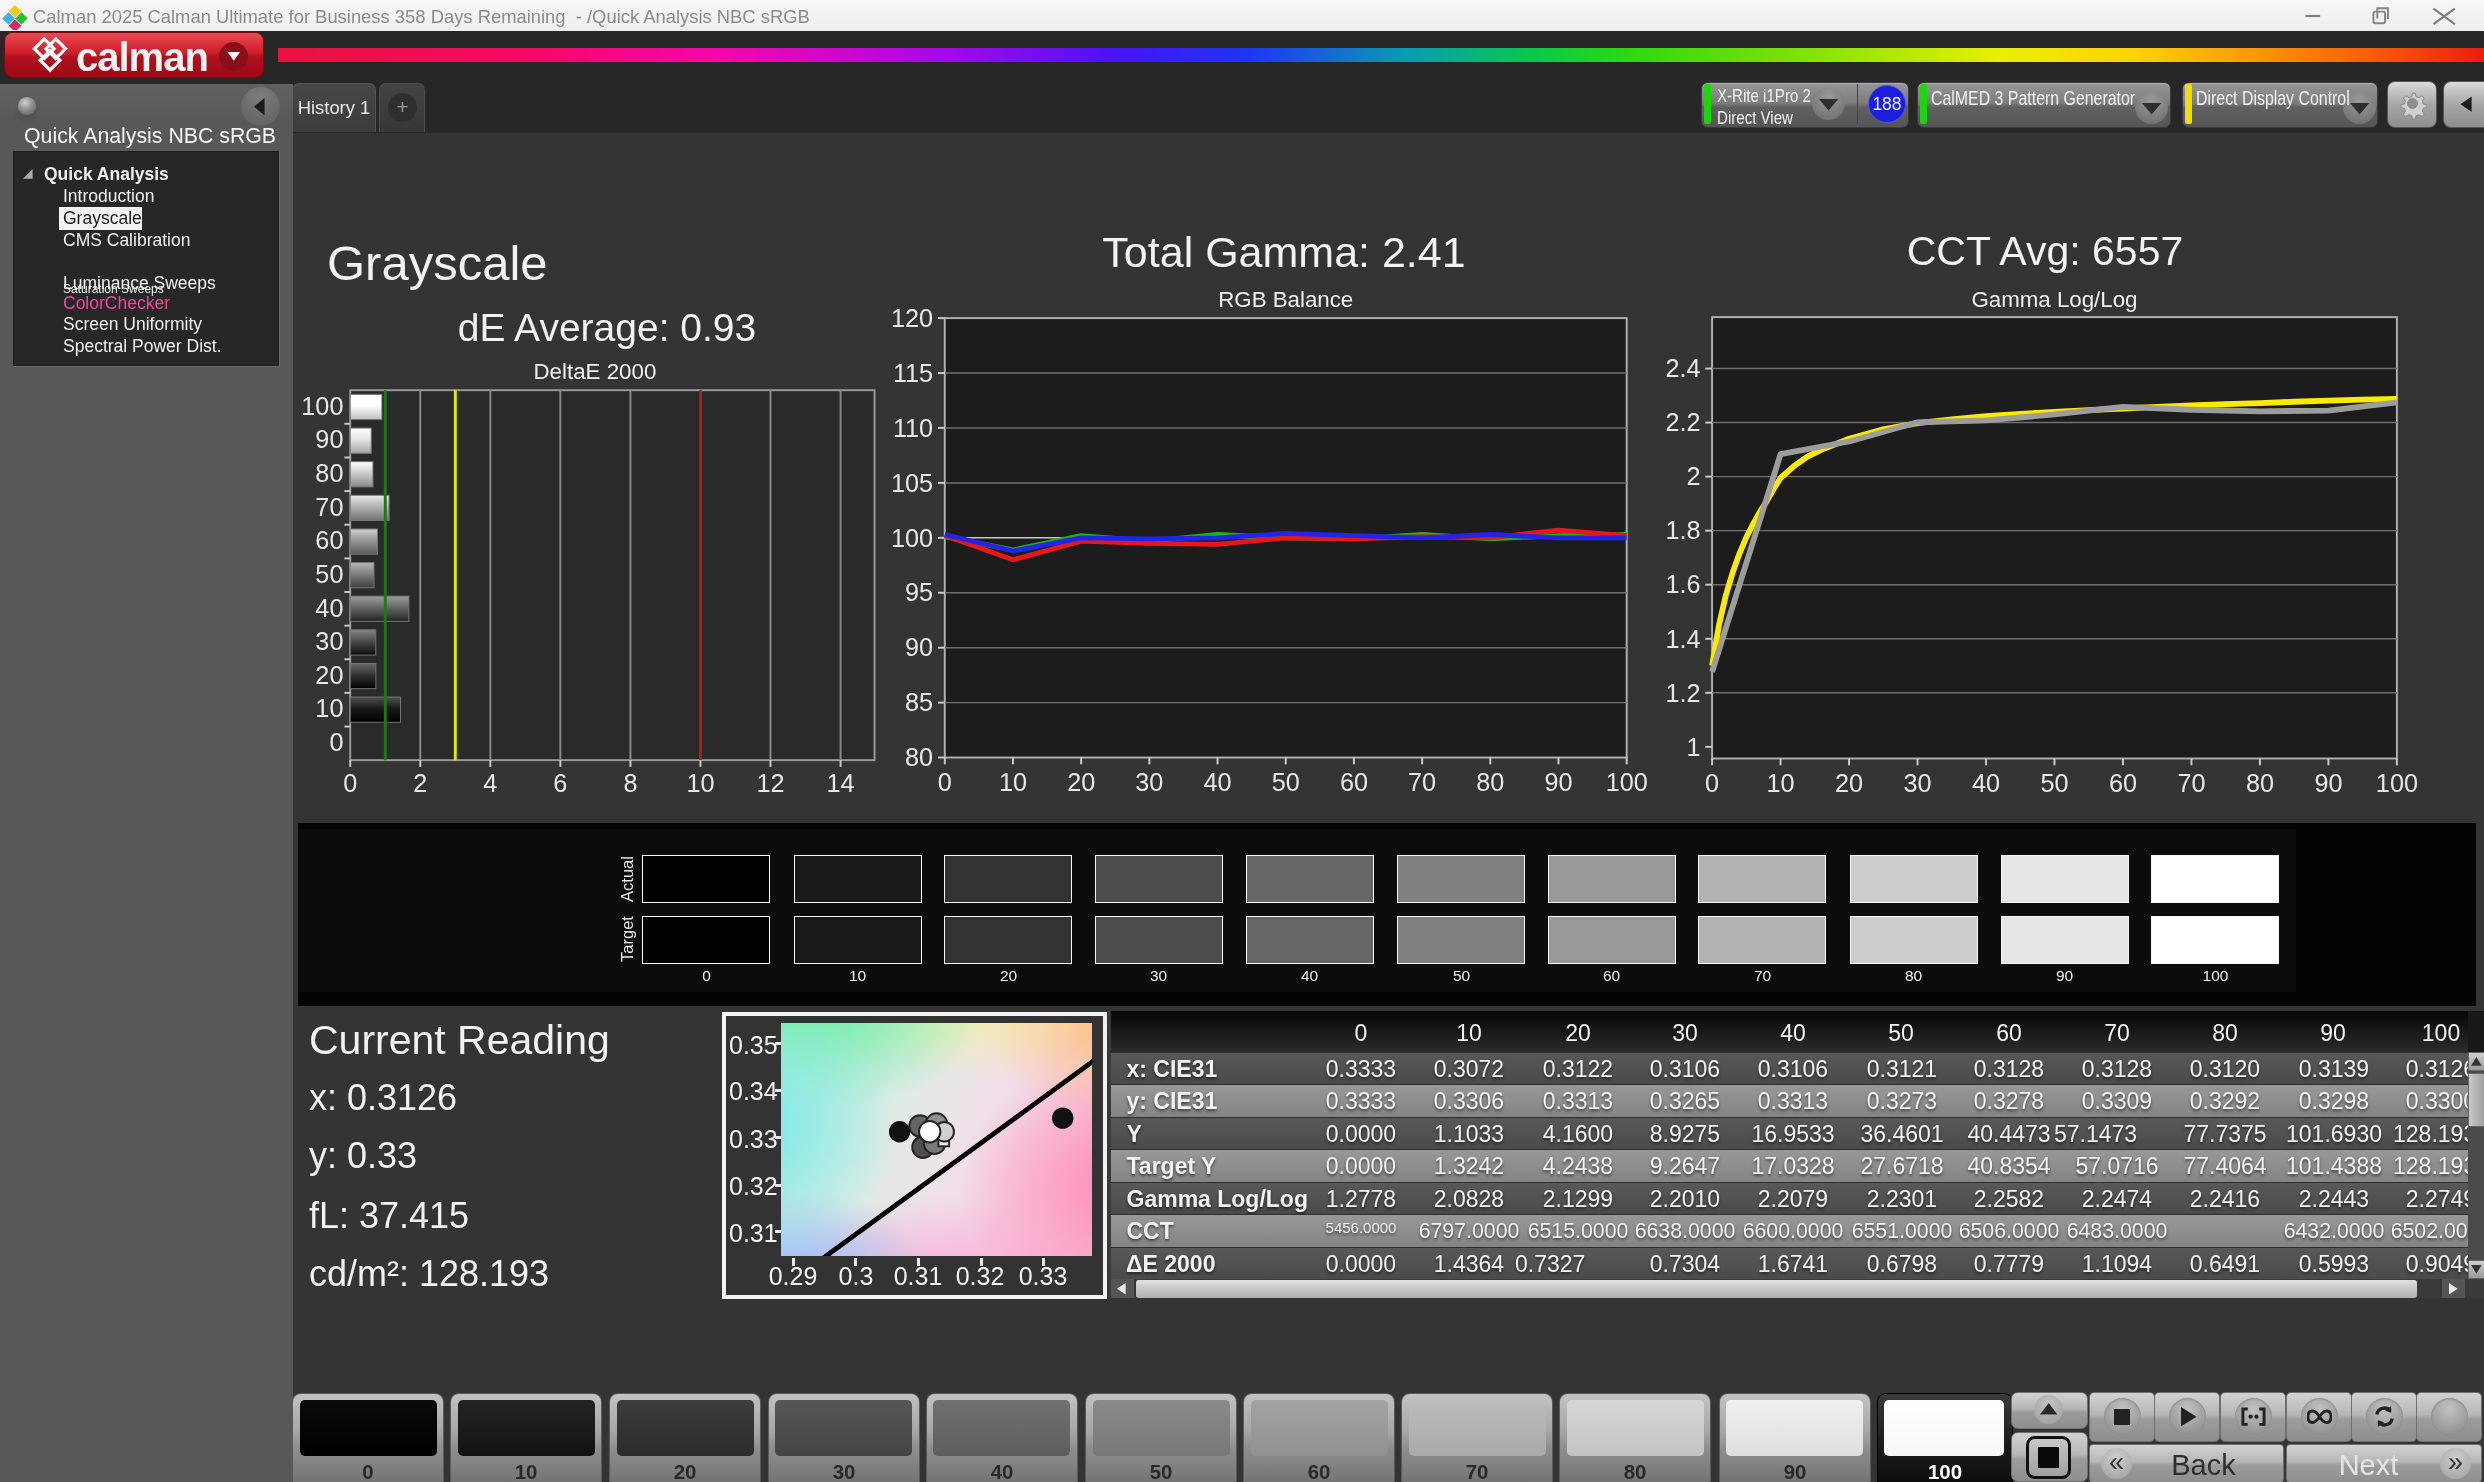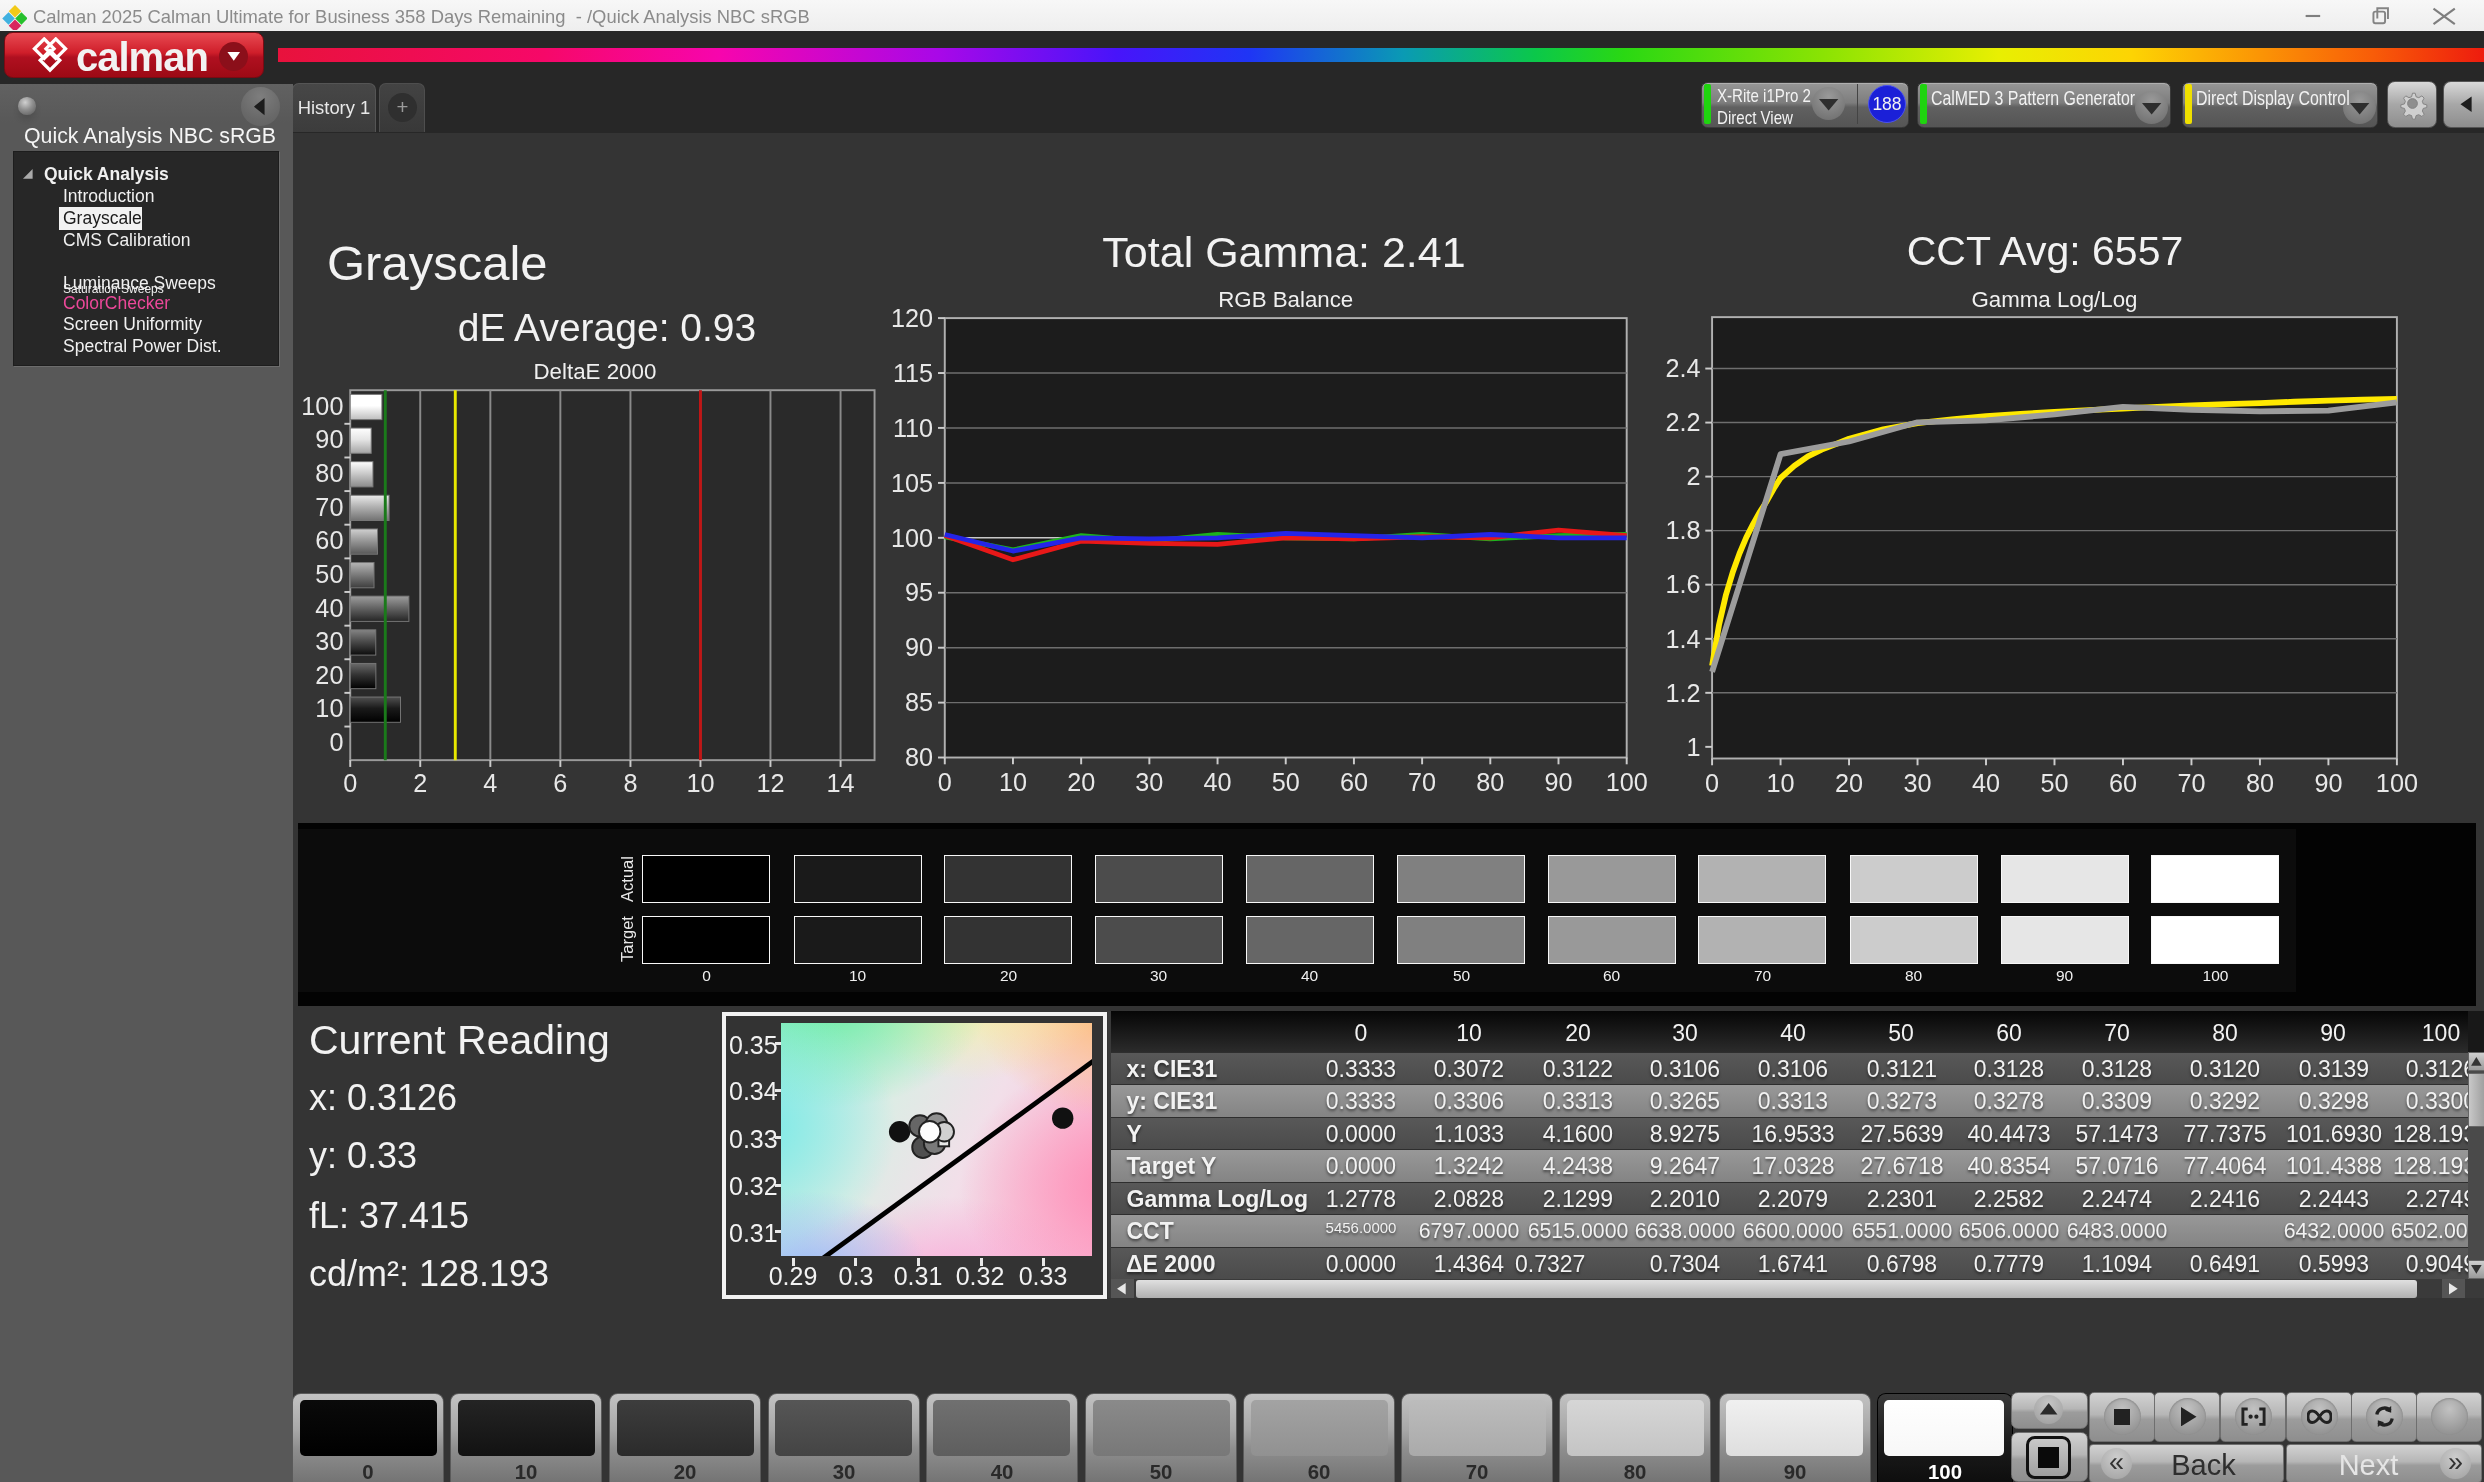--- a/index.html
+++ b/index.html
@@ -464,23 +464,23 @@
     <div class="txt" style="left:1160px;top:2.9px;width:126px;text-align:center;font-size:23px;text-shadow:0 1.9px 2.9px rgba(0,0,0,.55);">0.3298</div>
     <div class="txt" style="left:1267px;top:2.9px;width:126px;text-align:center;font-size:23px;text-shadow:0 1.9px 2.9px rgba(0,0,0,.55);">0.3300</div>
   </div>
 <div class="abs" style="left:1111px;top:1117px;width:1357px;height:32px;background:linear-gradient(#585858,#4b4b4b);border-top:1px solid #2e2e2e;overflow:hidden;">
     <div class="txt" style="left:15.5px;top:2.9px;font-size:23px;font-weight:700;text-shadow:0 1.9px 2.9px rgba(0,0,0,.55);">Y</div>
     <div class="txt" style="left:187px;top:2.9px;width:126px;text-align:center;font-size:23px;text-shadow:0 1.9px 2.9px rgba(0,0,0,.55);">0.0000</div>
     <div class="txt" style="left:295px;top:2.9px;width:126px;text-align:center;font-size:23px;text-shadow:0 1.9px 2.9px rgba(0,0,0,.55);">1.1033</div>
     <div class="txt" style="left:404px;top:2.9px;width:126px;text-align:center;font-size:23px;text-shadow:0 1.9px 2.9px rgba(0,0,0,.55);">4.1600</div>
     <div class="txt" style="left:511px;top:2.9px;width:126px;text-align:center;font-size:23px;text-shadow:0 1.9px 2.9px rgba(0,0,0,.55);">8.9275</div>
     <div class="txt" style="left:619px;top:2.9px;width:126px;text-align:center;font-size:23px;text-shadow:0 1.9px 2.9px rgba(0,0,0,.55);">16.9533</div>
-    <div class="txt" style="left:728px;top:2.9px;width:126px;text-align:center;font-size:23px;text-shadow:0 1.9px 2.9px rgba(0,0,0,.55);">27.5639</div>
+    <div class="txt" style="left:728px;top:2.9px;width:126px;text-align:center;font-size:23px;text-shadow:0 1.9px 2.9px rgba(0,0,0,.55);">36.4601</div>
     <div class="txt" style="left:835px;top:2.9px;width:126px;text-align:center;font-size:23px;text-shadow:0 1.9px 2.9px rgba(0,0,0,.55);">40.4473</div>
-    <div class="txt" style="left:943px;top:2.9px;width:126px;text-align:center;font-size:23px;text-shadow:0 1.9px 2.9px rgba(0,0,0,.55);">57.1473</div>
+    <div class="txt" style="left:943px;top:2.9px;width:126px;text-align:left;font-size:23px;text-shadow:0 1.9px 2.9px rgba(0,0,0,.55);">57.1473</div>
     <div class="txt" style="left:1051px;top:2.9px;width:126px;text-align:center;font-size:23px;text-shadow:0 1.9px 2.9px rgba(0,0,0,.55);">77.7375</div>
     <div class="txt" style="left:1160px;top:2.9px;width:126px;text-align:center;font-size:23px;text-shadow:0 1.9px 2.9px rgba(0,0,0,.55);">101.6930</div>
     <div class="txt" style="left:1267px;top:2.9px;width:126px;text-align:center;font-size:23px;text-shadow:0 1.9px 2.9px rgba(0,0,0,.55);">128.1930</div>
   </div>
 <div class="abs" style="left:1111px;top:1149px;width:1357px;height:33px;background:linear-gradient(#989898,#848484);border-top:1px solid #2e2e2e;overflow:hidden;">
     <div class="txt" style="left:15.5px;top:2.9px;font-size:23px;font-weight:700;text-shadow:0 1.9px 2.9px rgba(0,0,0,.55);">Target Y</div>
     <div class="txt" style="left:187px;top:2.9px;width:126px;text-align:center;font-size:23px;text-shadow:0 1.9px 2.9px rgba(0,0,0,.55);">0.0000</div>
     <div class="txt" style="left:295px;top:2.9px;width:126px;text-align:center;font-size:23px;text-shadow:0 1.9px 2.9px rgba(0,0,0,.55);">1.3242</div>
     <div class="txt" style="left:404px;top:2.9px;width:126px;text-align:center;font-size:23px;text-shadow:0 1.9px 2.9px rgba(0,0,0,.55);">4.2438</div>
     <div class="txt" style="left:511px;top:2.9px;width:126px;text-align:center;font-size:23px;text-shadow:0 1.9px 2.9px rgba(0,0,0,.55);">9.2647</div>

